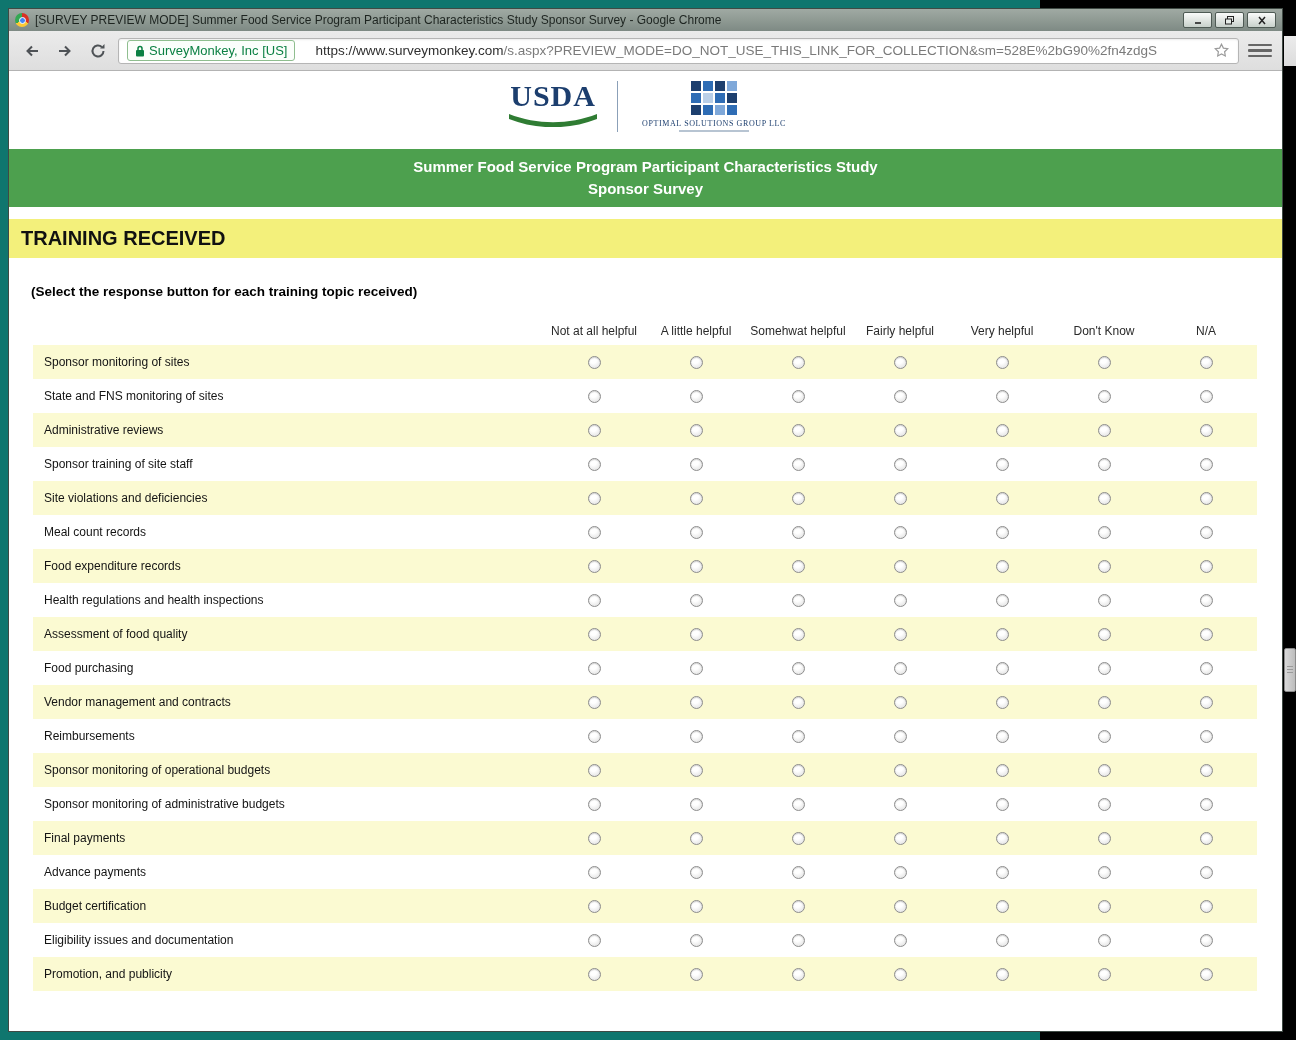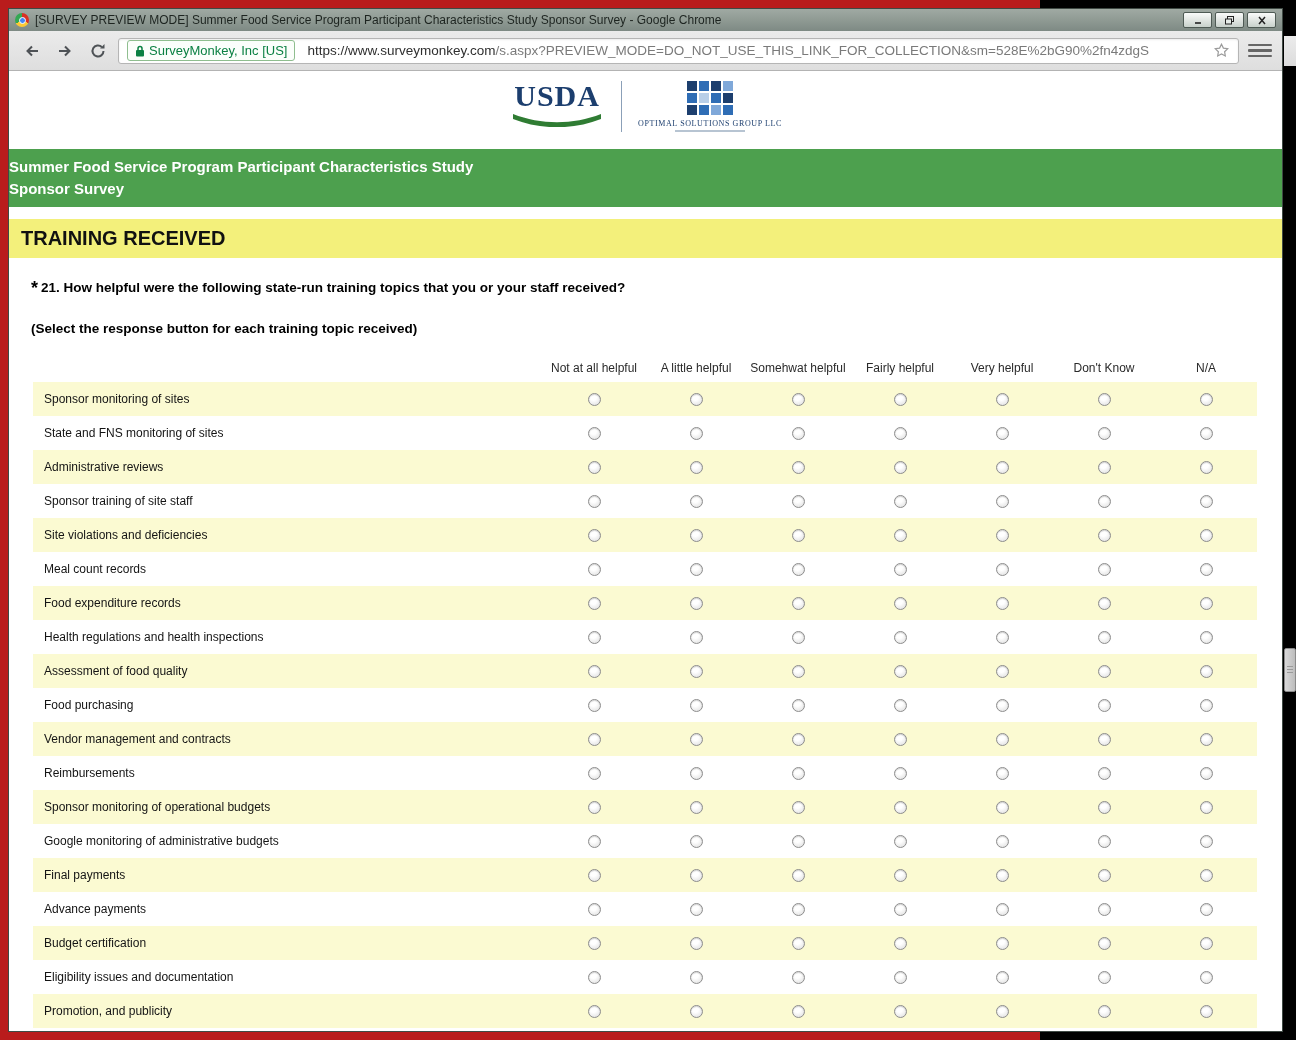--- a/index.html
+++ b/index.html
@@ -1,18 +1,18 @@
 <!DOCTYPE html>
 <html><head>
 <meta charset="utf-8">
 <style>
   * { box-sizing: border-box; margin: 0; padding: 0; }
   html,body { width:1296px; height:1040px; background:#000; overflow:hidden;
               font-family:"Liberation Sans","DejaVu Sans",sans-serif; }
-  .screen { position:relative; width:1040px; height:1040px; background:#b91c1c; }
+  .screen { position:relative; width:1040px; height:1040px; background:#0f766e; }
 
   
   .window { position:absolute; left:8px; top:8px; width:1275px; height:1024px;
             background:#fff; border:1px solid #3f4a44; display:flex; flex-direction:column; }
 
   
   .titlebar { height:22px; flex:0 0 22px; background:linear-gradient(180deg,#a0aaa3,#7e8a84);
               display:flex; align-items:center; padding:0 6px; gap:6px; }
   .chrome-icon { width:14px; height:14px; border-radius:50%; flex:0 0 14px;
                  background:conic-gradient(#d93025 0 33%, #fcc934 0 66%, #34a853 0 100%); position:relative; }
@@ -25,47 +25,47 @@
              justify-content:center; cursor:default; }
 
   
   .navbar { height:40px; flex:0 0 40px; background:linear-gradient(#ebebeb,#dedede);
             border-bottom:1px solid #b3b3b3; display:flex; align-items:center;
             padding:0 10px; gap:7px; }
   .nav-btn { width:26px; height:26px; border:none; background:transparent; display:flex;
              align-items:center; justify-content:center; }
   .omnibox { flex:1; height:26px; background:#fff; border:1px solid #b5b5b5; border-radius:3px;
              box-shadow:inset 0 1px 2px rgba(0,0,0,.08); display:flex; align-items:center;
-             padding:0 8px; gap:12px; overflow:hidden; }
+             padding:0 8px; gap:20px; overflow:hidden; }
   .ev-badge { display:inline-flex; align-items:center; gap:4px; padding:2px 7px;
               border:1px solid #8fbe8f; border-radius:3px; background:#fbfefb;
               color:#0b8043; font-size:13px; white-space:nowrap; flex:0 0 auto; }
   .url { flex:1; font-size:13.5px; white-space:nowrap; overflow:hidden; color:#6a6a6a; }
   .url-domain { color:#2f2f2f; }
   .url-path { color:#7a7a7a; }
   .star { flex:0 0 16px; display:flex; align-items:center; }
   .menu-btn { width:24px; height:20px; display:flex; flex-direction:column; justify-content:center;
               gap:3px; margin-left:2px; }
   .menu-btn span { display:block; height:2.5px; background:#666; border-radius:1px; }
 
   
   .page { flex:1; background:#fff; overflow:hidden; position:relative; }
 
   .logos { display:flex; justify-content:center; align-items:flex-start; padding-top:10px; height:68px; }
   .usda { width:96px; text-align:center; }
   .usda-word { font-family:"Liberation Serif","DejaVu Serif",serif; font-weight:bold;
                font-size:30px; line-height:30px; color:#1c3e6e; letter-spacing:1px; }
-  .osg { margin-left:16px; padding-left:16px; border-left:1px solid #8ba0b8;
+  .osg { margin-left:16px; padding-left:24px; border-left:1px solid #8ba0b8;
          display:flex; flex-direction:column; align-items:center; }
   .osg-text { font-family:"Liberation Serif","DejaVu Serif",serif; font-size:8px;
               letter-spacing:.6px; color:#1c3e6e; text-transform:uppercase; margin-top:2px; }
   .osg-tag { width:70px; height:2px; background:#b7c4d2; margin-top:2px; }
 
-  .banner { margin-top:10px; background:#4DA04E; color:#fff; 
-            font-weight:bold; font-size:15px; line-height:22px; padding:7px 0; }
+  .banner { margin-top:10px; background:#4DA04E; color:#fff; text-align:center;
+            font-weight:bold; font-size:15px; line-height:22px; padding:7px 12px; }
 
   .section-band { margin-top:12px; background:#F3F07B; color:#111; font-weight:bold;
                   font-size:20px; padding:8px 12px; }
 
   .question { margin:22px 0 0 22px; font-size:13.5px; font-weight:bold; color:#000; }
   .req { font-size:18px; line-height:10px; vertical-align:-2px; margin-right:3px; }
   .note { margin:26px 0 0 22px; font-size:13.5px; font-weight:bold; color:#000; }
 
   .matrix { margin:20px 0 0 24px; width:1224px; }
   .matrix-header, .matrix-row { display:grid; grid-template-columns:510px repeat(7,102px); }
@@ -188,23 +188,20 @@
         </div>
       </div>
 
       <div class="banner">
         <div>Summer Food Service Program Participant Characteristics Study</div>
         <div>Sponsor Survey</div>
       </div>
 
       <div class="section-band">TRAINING RECEIVED</div>
 
-      <div class="question">
-        <span class="req">*</span><span>21. How helpful were the following state-run training topics that you or your staff received?</span>
-      </div>
 
       <div class="note">(Select the response button for each training topic received)</div>
 
       <div class="matrix" id="matrix">
           <div class="matrix-header">
             <div></div>
             <div class="col-head">Not at all helpful</div>
             <div class="col-head">A little helpful</div>
             <div class="col-head">Somehwat helpful</div>
             <div class="col-head">Fairly helpful</div>
@@ -518,21 +515,21 @@
               <span class="radio"></span>
             </div>
             <div class="radio-cell">
               <span class="radio"></span>
             </div>
             <div class="radio-cell">
               <span class="radio"></span>
             </div>
           </div>
           <div class="matrix-row">
-            <div class="row-label">Google monitoring of administrative budgets</div>
+            <div class="row-label">Sponsor monitoring of administrative budgets</div>
             <div class="radio-cell">
               <span class="radio"></span>
             </div>
             <div class="radio-cell">
               <span class="radio"></span>
             </div>
             <div class="radio-cell">
               <span class="radio"></span>
             </div>
             <div class="radio-cell">

